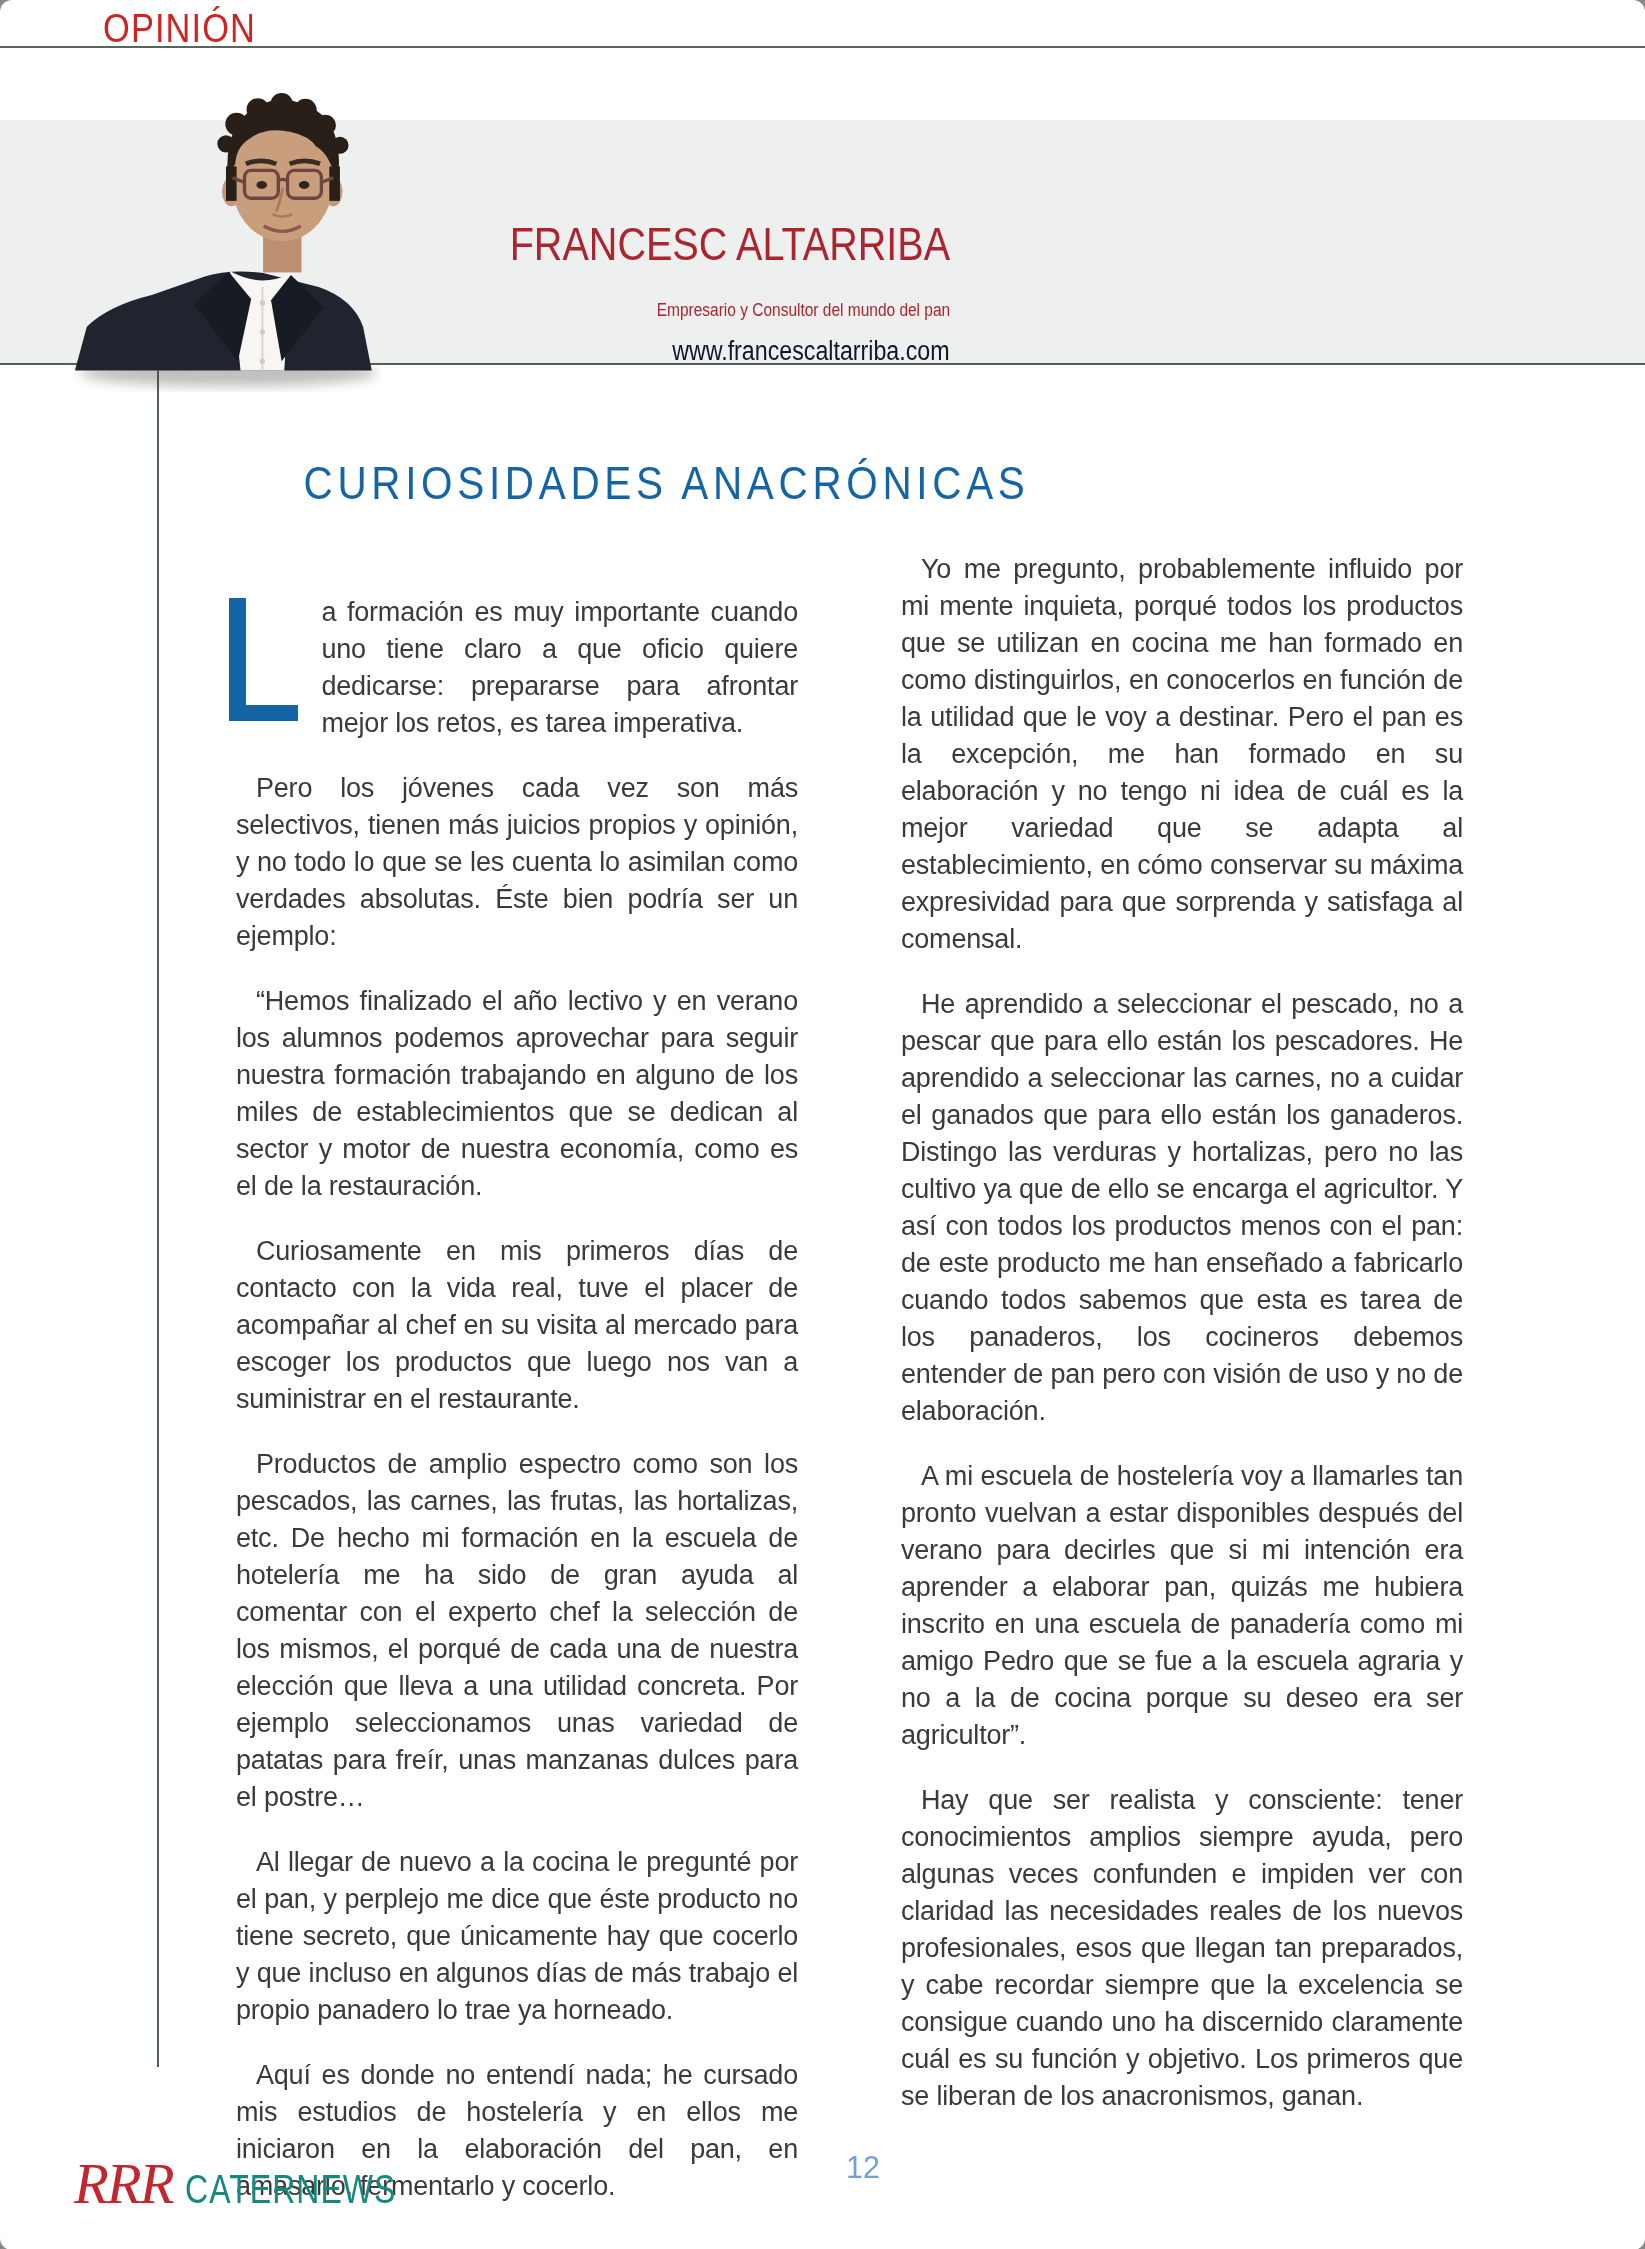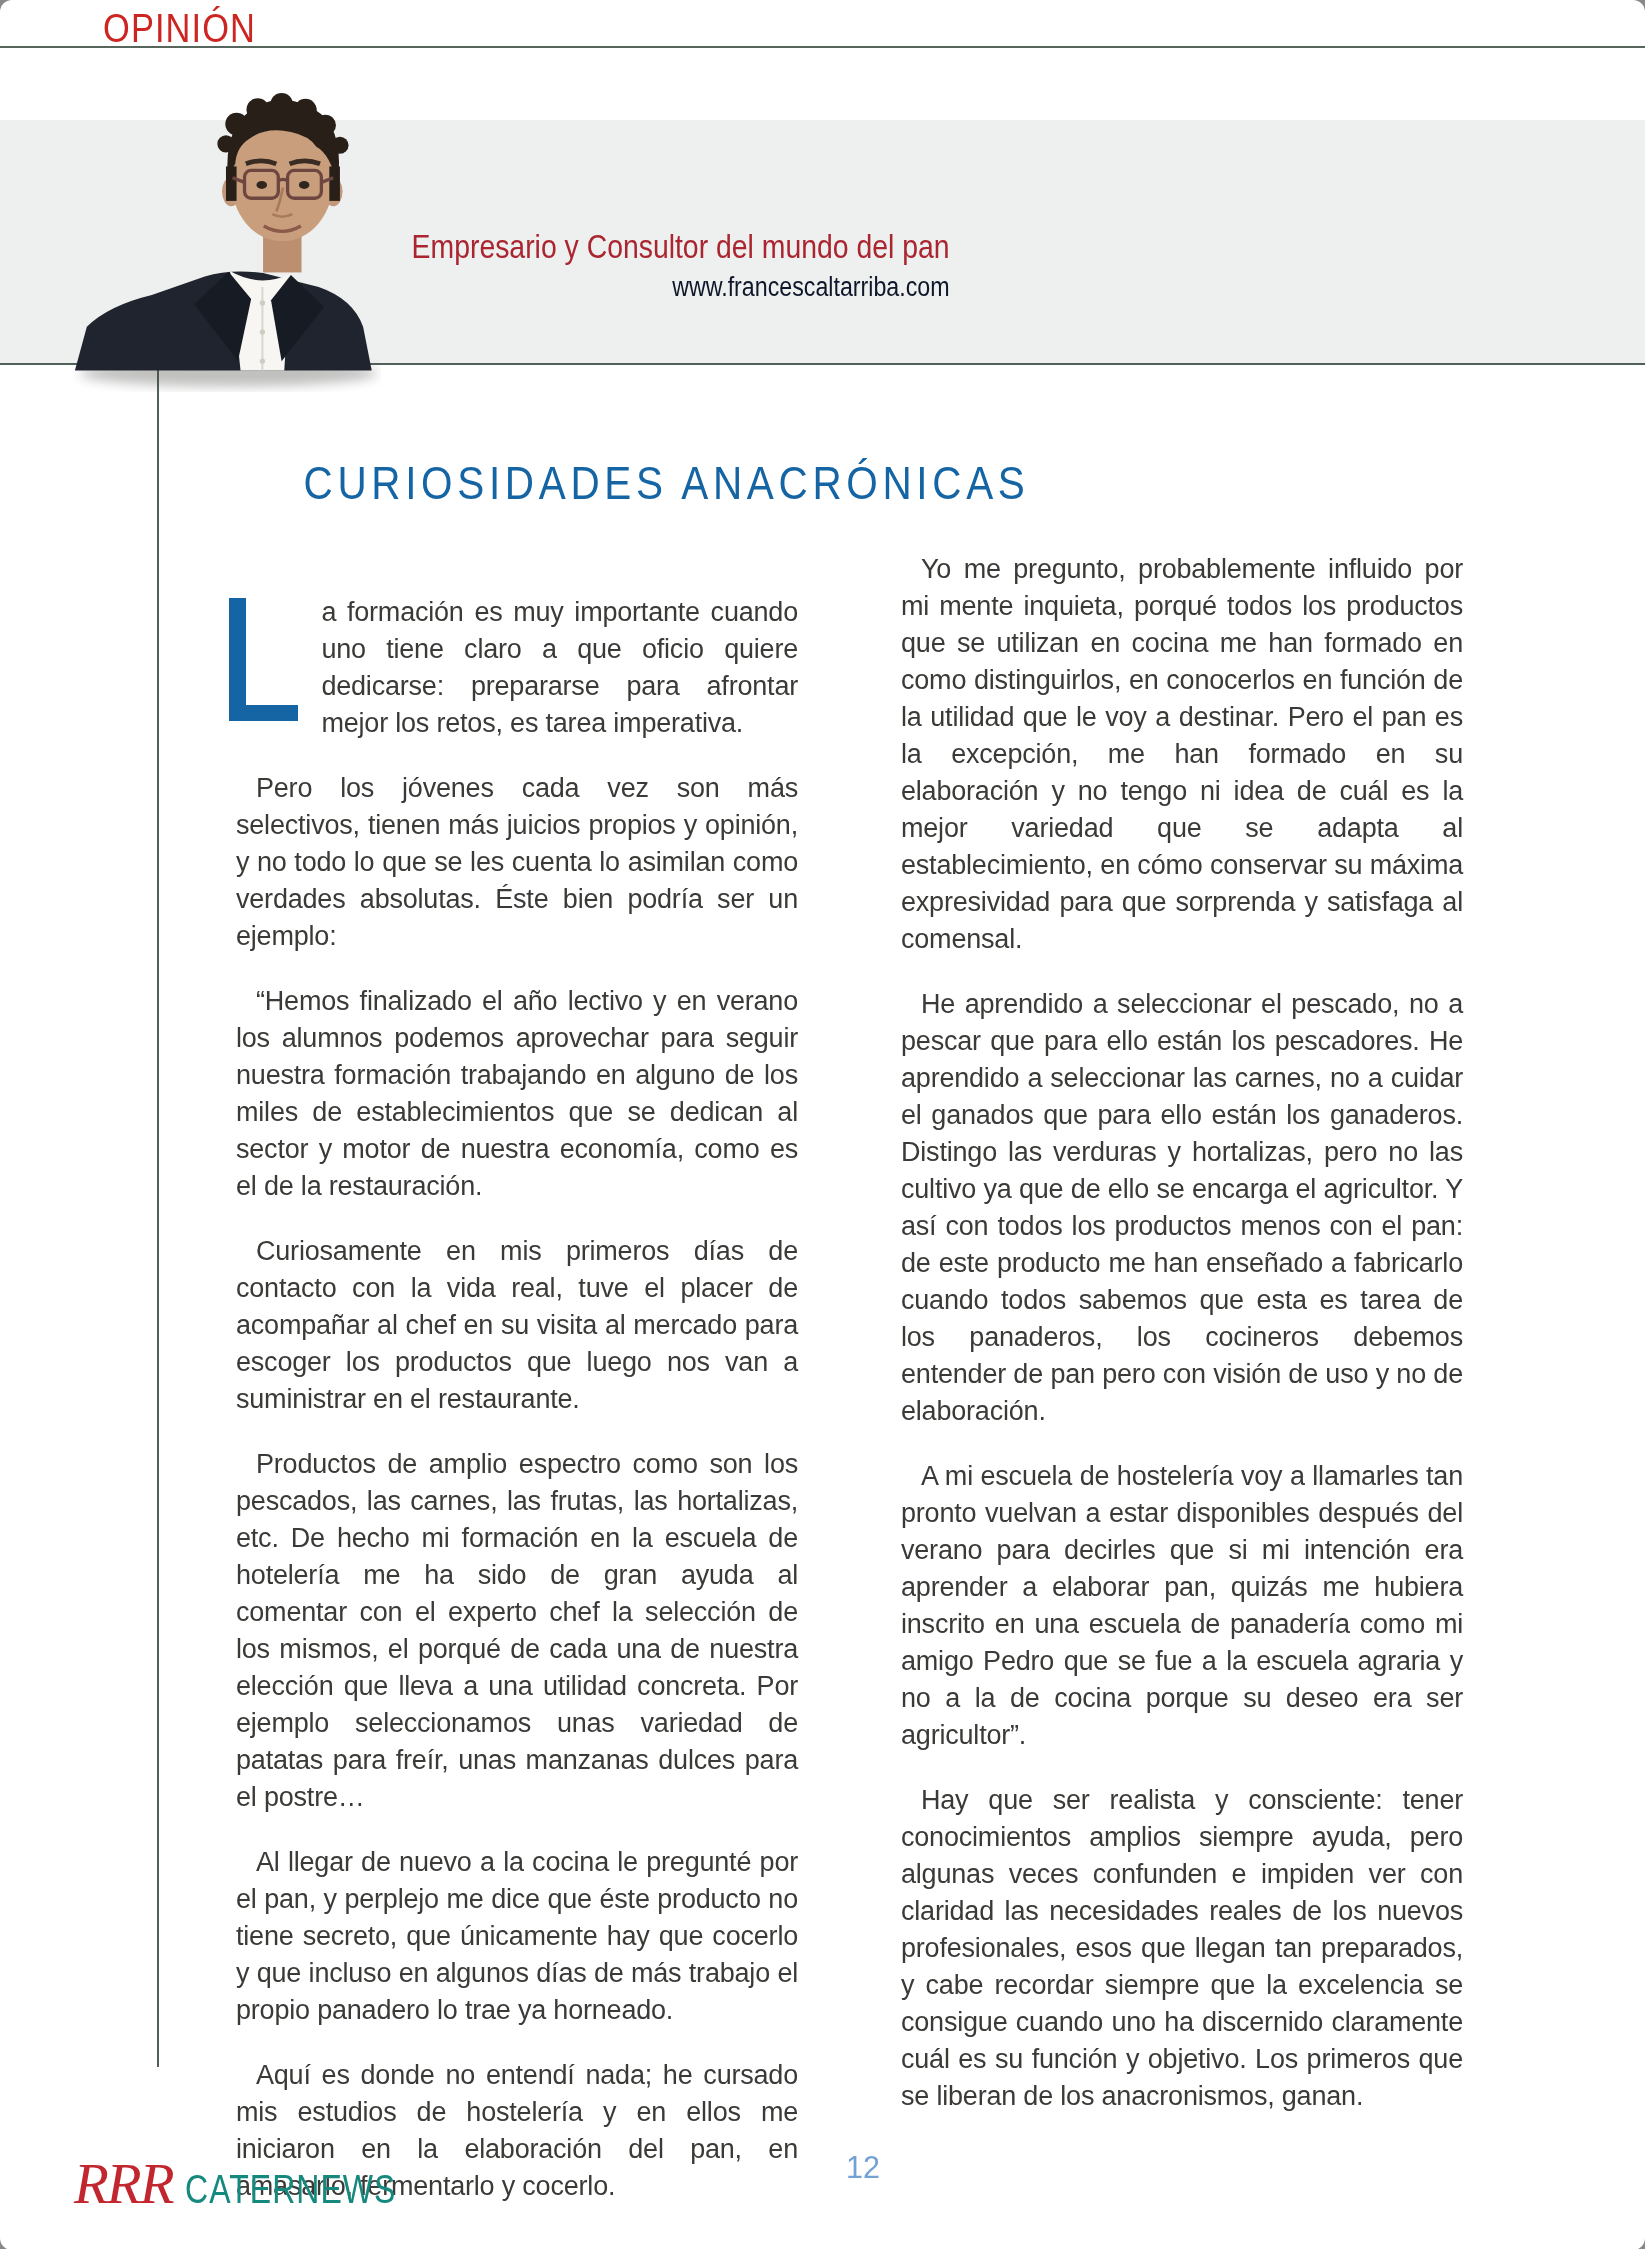--- a/index.html
+++ b/index.html
@@ -26,21 +26,21 @@
   
   .banner {
     position:absolute; left:0; top:120px; width:1645px; height:245px;
     background:#edf0ee; border-bottom:2.7px solid #4f6058;
   }
   .author-block { position:absolute; top:100px; right:695px; text-align:right; }
   .author-name {
     font-size:46px; color:#ab2530; line-height:48px; white-space:nowrap;
   }
   .author-role {
-    font-size:33px; color:#ab2530; line-height:29px; margin-top:12px; white-space:nowrap;
+    font-size:18px; color:#ab2530; line-height:29px; margin-top:28px; white-space:nowrap;
   }
   .author-site {
     font-size:27px; color:#0f172a; line-height:29px; margin-top:12px; white-space:nowrap;
   }
   .cond-r { display:inline-block; transform:scaleX(0.86); transform-origin:right center; }
   
   .portrait { position:absolute; left:63px; top:80px; width:318px; height:312px; z-index:3; }
   
   .v-rule {
     position:absolute; left:157px; top:366px; width:2px; height:1701px;
@@ -91,20 +91,21 @@
 </head>
 <body>
 
 <div class="page">
 
   <div class="section-label">OPINIÓN</div>
   <div class="top-rule"></div>
 
   <div class="banner">
     <div class="author-block">
+      <div class="author-name"><span class="cond-r">FRANCESC ALTARRIBA</span></div>
       <div class="author-role"><span class="cond-r">Empresario y Consultor del mundo del pan</span></div>
       <div class="author-site"><span class="cond-r">www.francescaltarriba.com</span></div>
     </div>
   </div>
 
   <div class="portrait">
     <svg width="318" height="312" viewBox="0 0 480 470" xmlns="http://www.w3.org/2000/svg">
       <defs>
         <filter id="soft" x="-50%" y="-50%" width="200%" height="200%">
           <feGaussianBlur stdDeviation="9"></feGaussianBlur>

